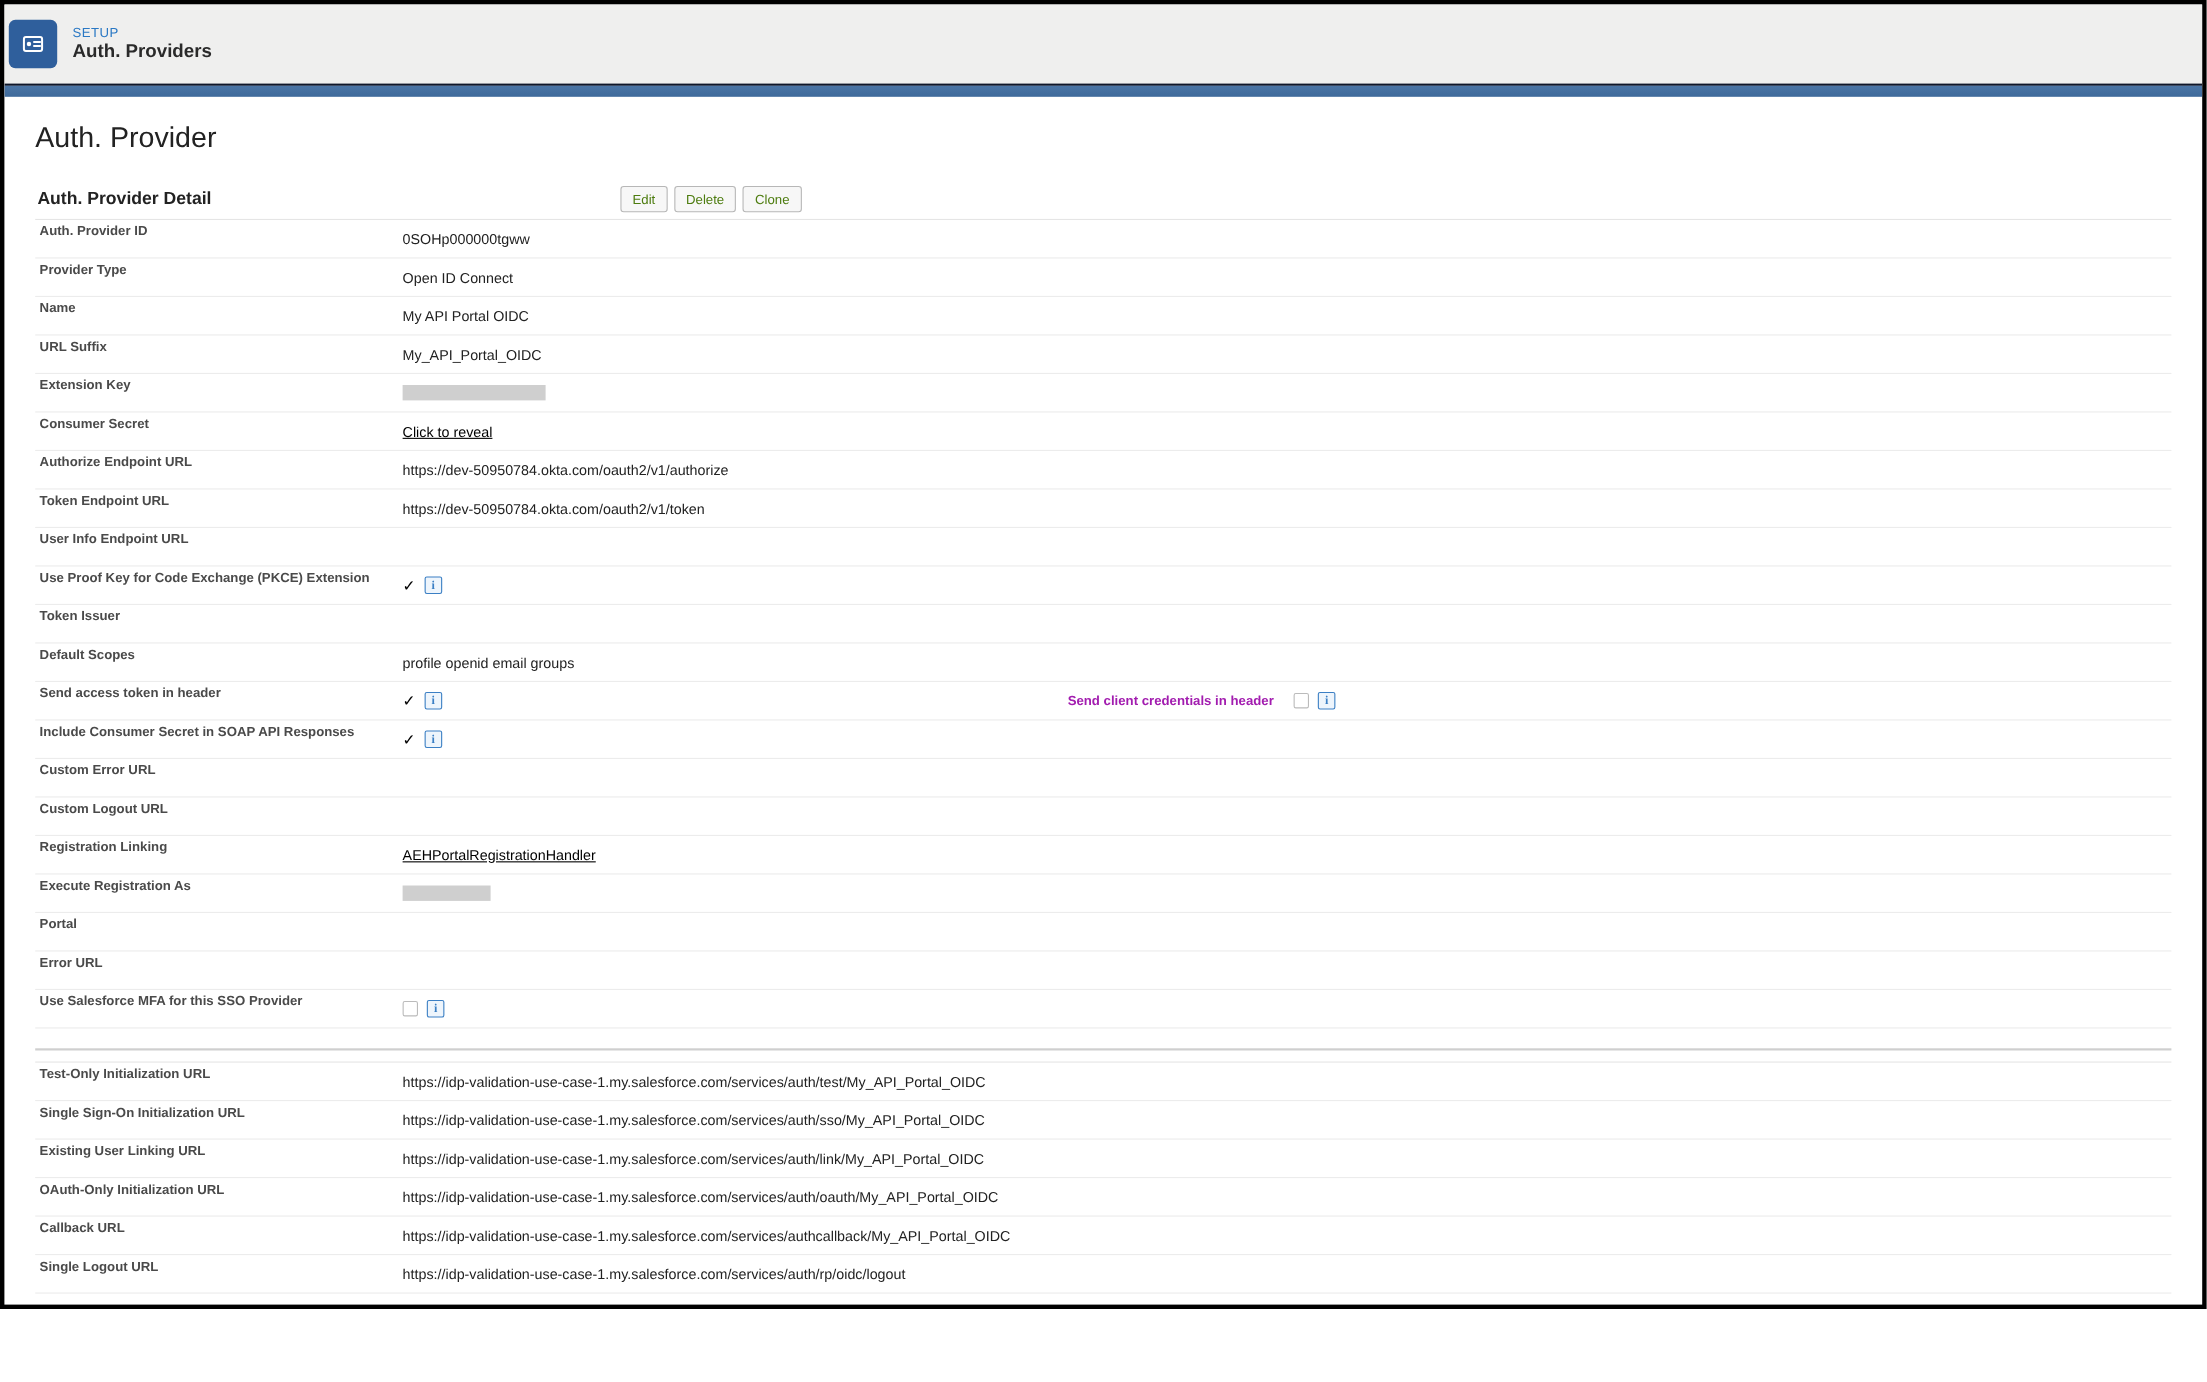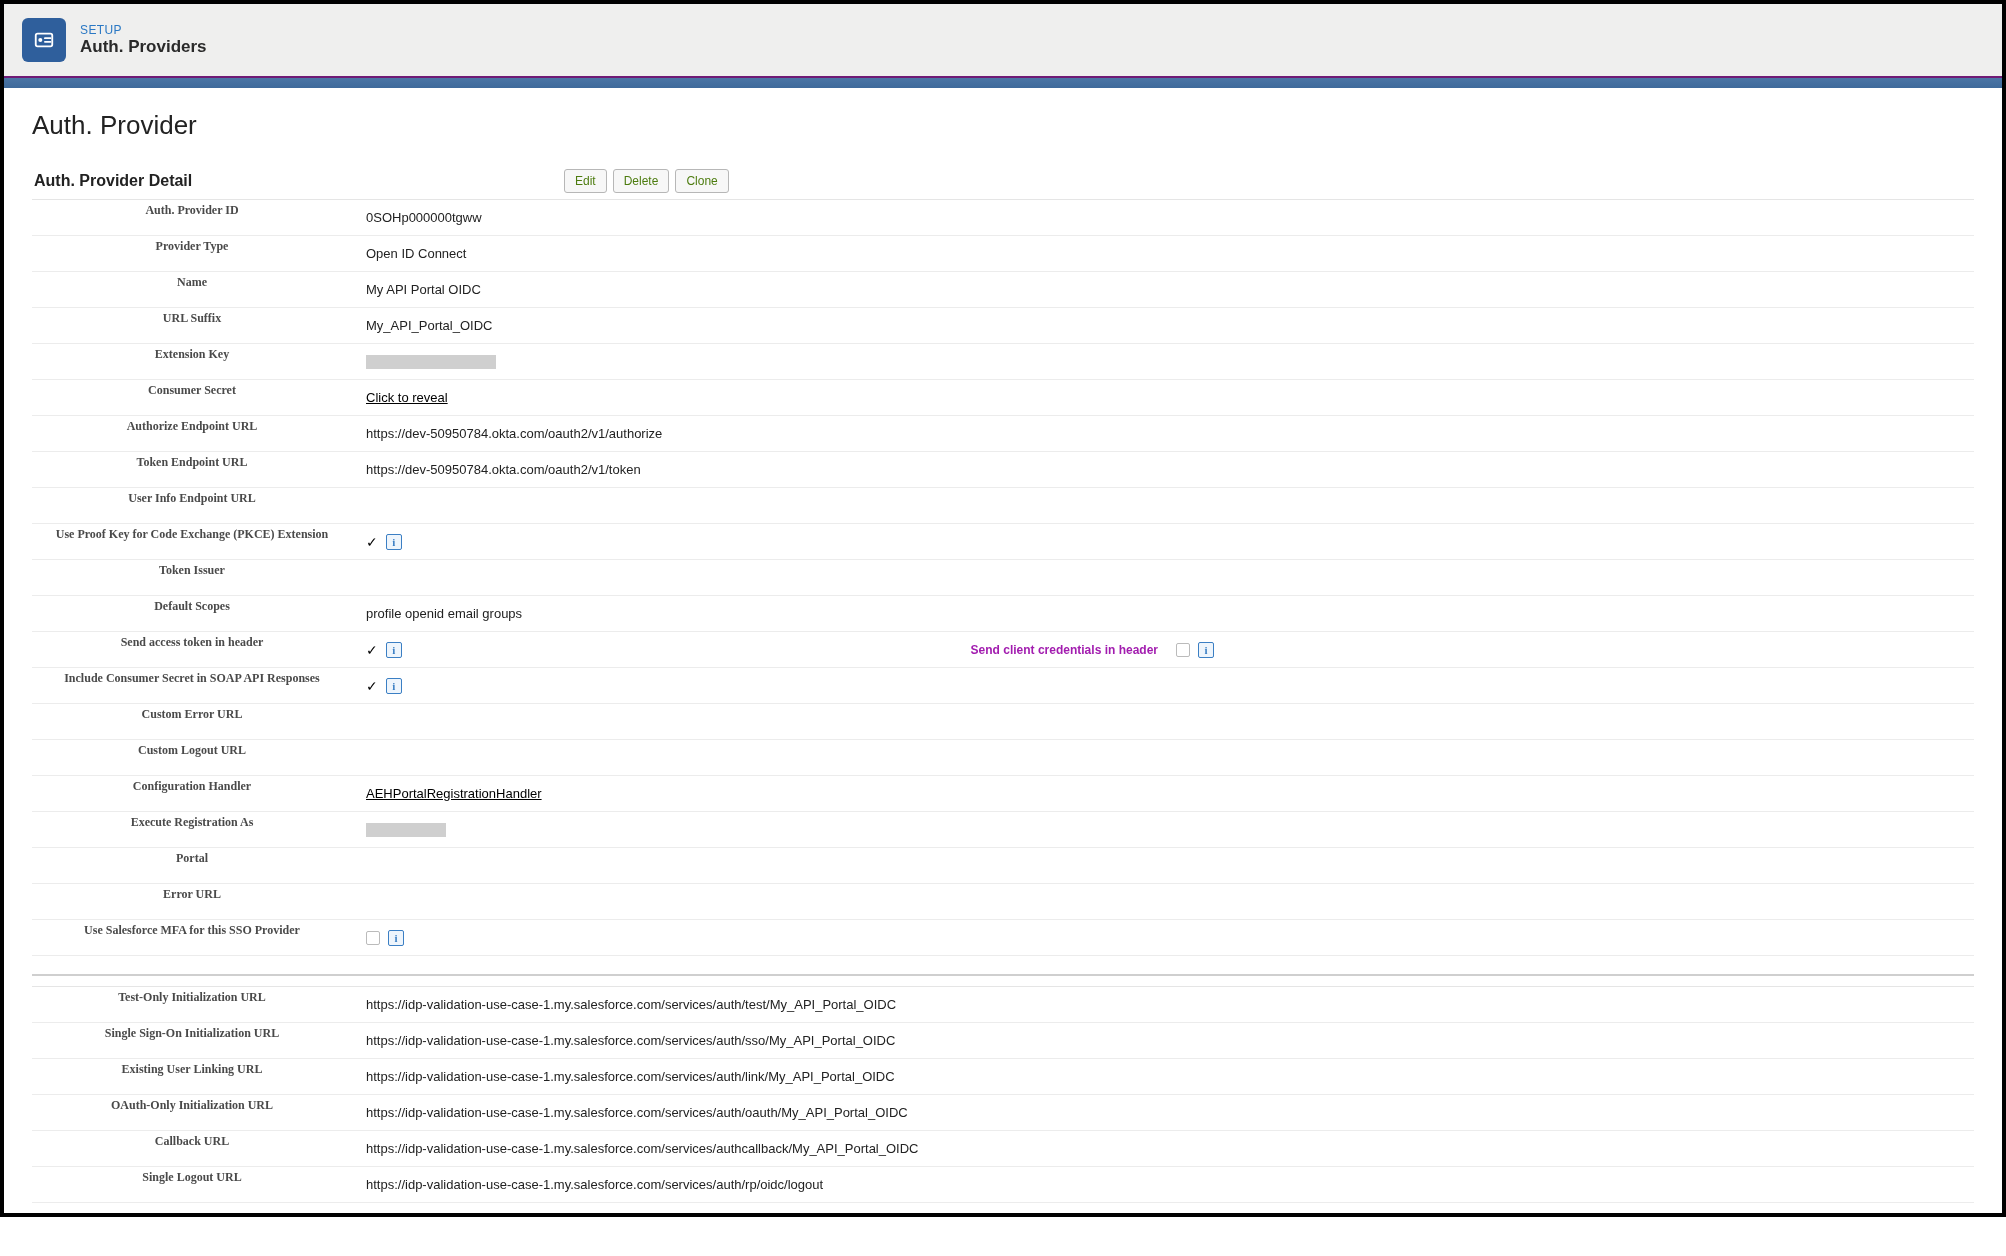--- a/index.html
+++ b/index.html
@@ -1,25 +1,25 @@
 <!DOCTYPE html>
 <html><head>
 <meta charset="utf-8">
 <style>
   * { box-sizing: border-box; margin: 0; padding: 0; }
   html, body { width: 100%; font-family: Arial, Helvetica, sans-serif; background: #fff; }
   body { border: 4px solid #000; }
 
   .page-header {
     background: #efefee;
-    padding: 14px 18px;
+    padding: 14px 4px;
     display: flex;
     align-items: center;
     gap: 14px;
-    border-bottom: 2px solid #701a75;
+    border-bottom: 2px solid #0f172a;
   }
   .page-header .icon-box {
     width: 44px; height: 44px;
     background: #2f5f9c;
     border-radius: 6px;
     display: flex; align-items: center; justify-content: center;
     color: #fff;
   }
   .page-header .titles .setup-label {
     font-size: 12px; color: #2a78c4; letter-spacing: 0.4px;
@@ -63,26 +63,25 @@
   }
   .row {
     display: flex;
     border-bottom: 1px solid #ececec;
     min-height: 24px;
     align-items: center;
     font-size: 13px;
   }
   .row .label {
     width: 326px;
-    text-align: center;
+    text-align: left;
     padding: 3px 10px 17px 4px;
     color: #4a4a4a;
     font-weight: 600;
     font-size: 12px;
-    font-family: Liberation Serif, serif;
   }
   .row .value {
     padding: 3px 8px;
     color: #222;
     flex: 1;
     display: flex; align-items: center; gap: 8px;
     font-size: 13px;
   }
   .row .value.link { text-decoration: underline; color: #000; cursor: pointer; }
   .row .secondary-label {
@@ -257,21 +256,21 @@
       <div class="label">Custom Error URL</div>
       <div class="value"></div>
     </div>
 
     <div class="row">
       <div class="label">Custom Logout URL</div>
       <div class="value"></div>
     </div>
 
     <div class="row">
-      <div class="label">Configuration Handler</div>
+      <div class="label">Registration Linking</div>
       <div class="value link">AEHPortalRegistrationHandler</div>
     </div>
 
     <div class="row">
       <div class="label">Execute Registration As</div>
       <div class="value">
         <span class="redacted" style="width:80px"></span>
       </div>
     </div>
 

